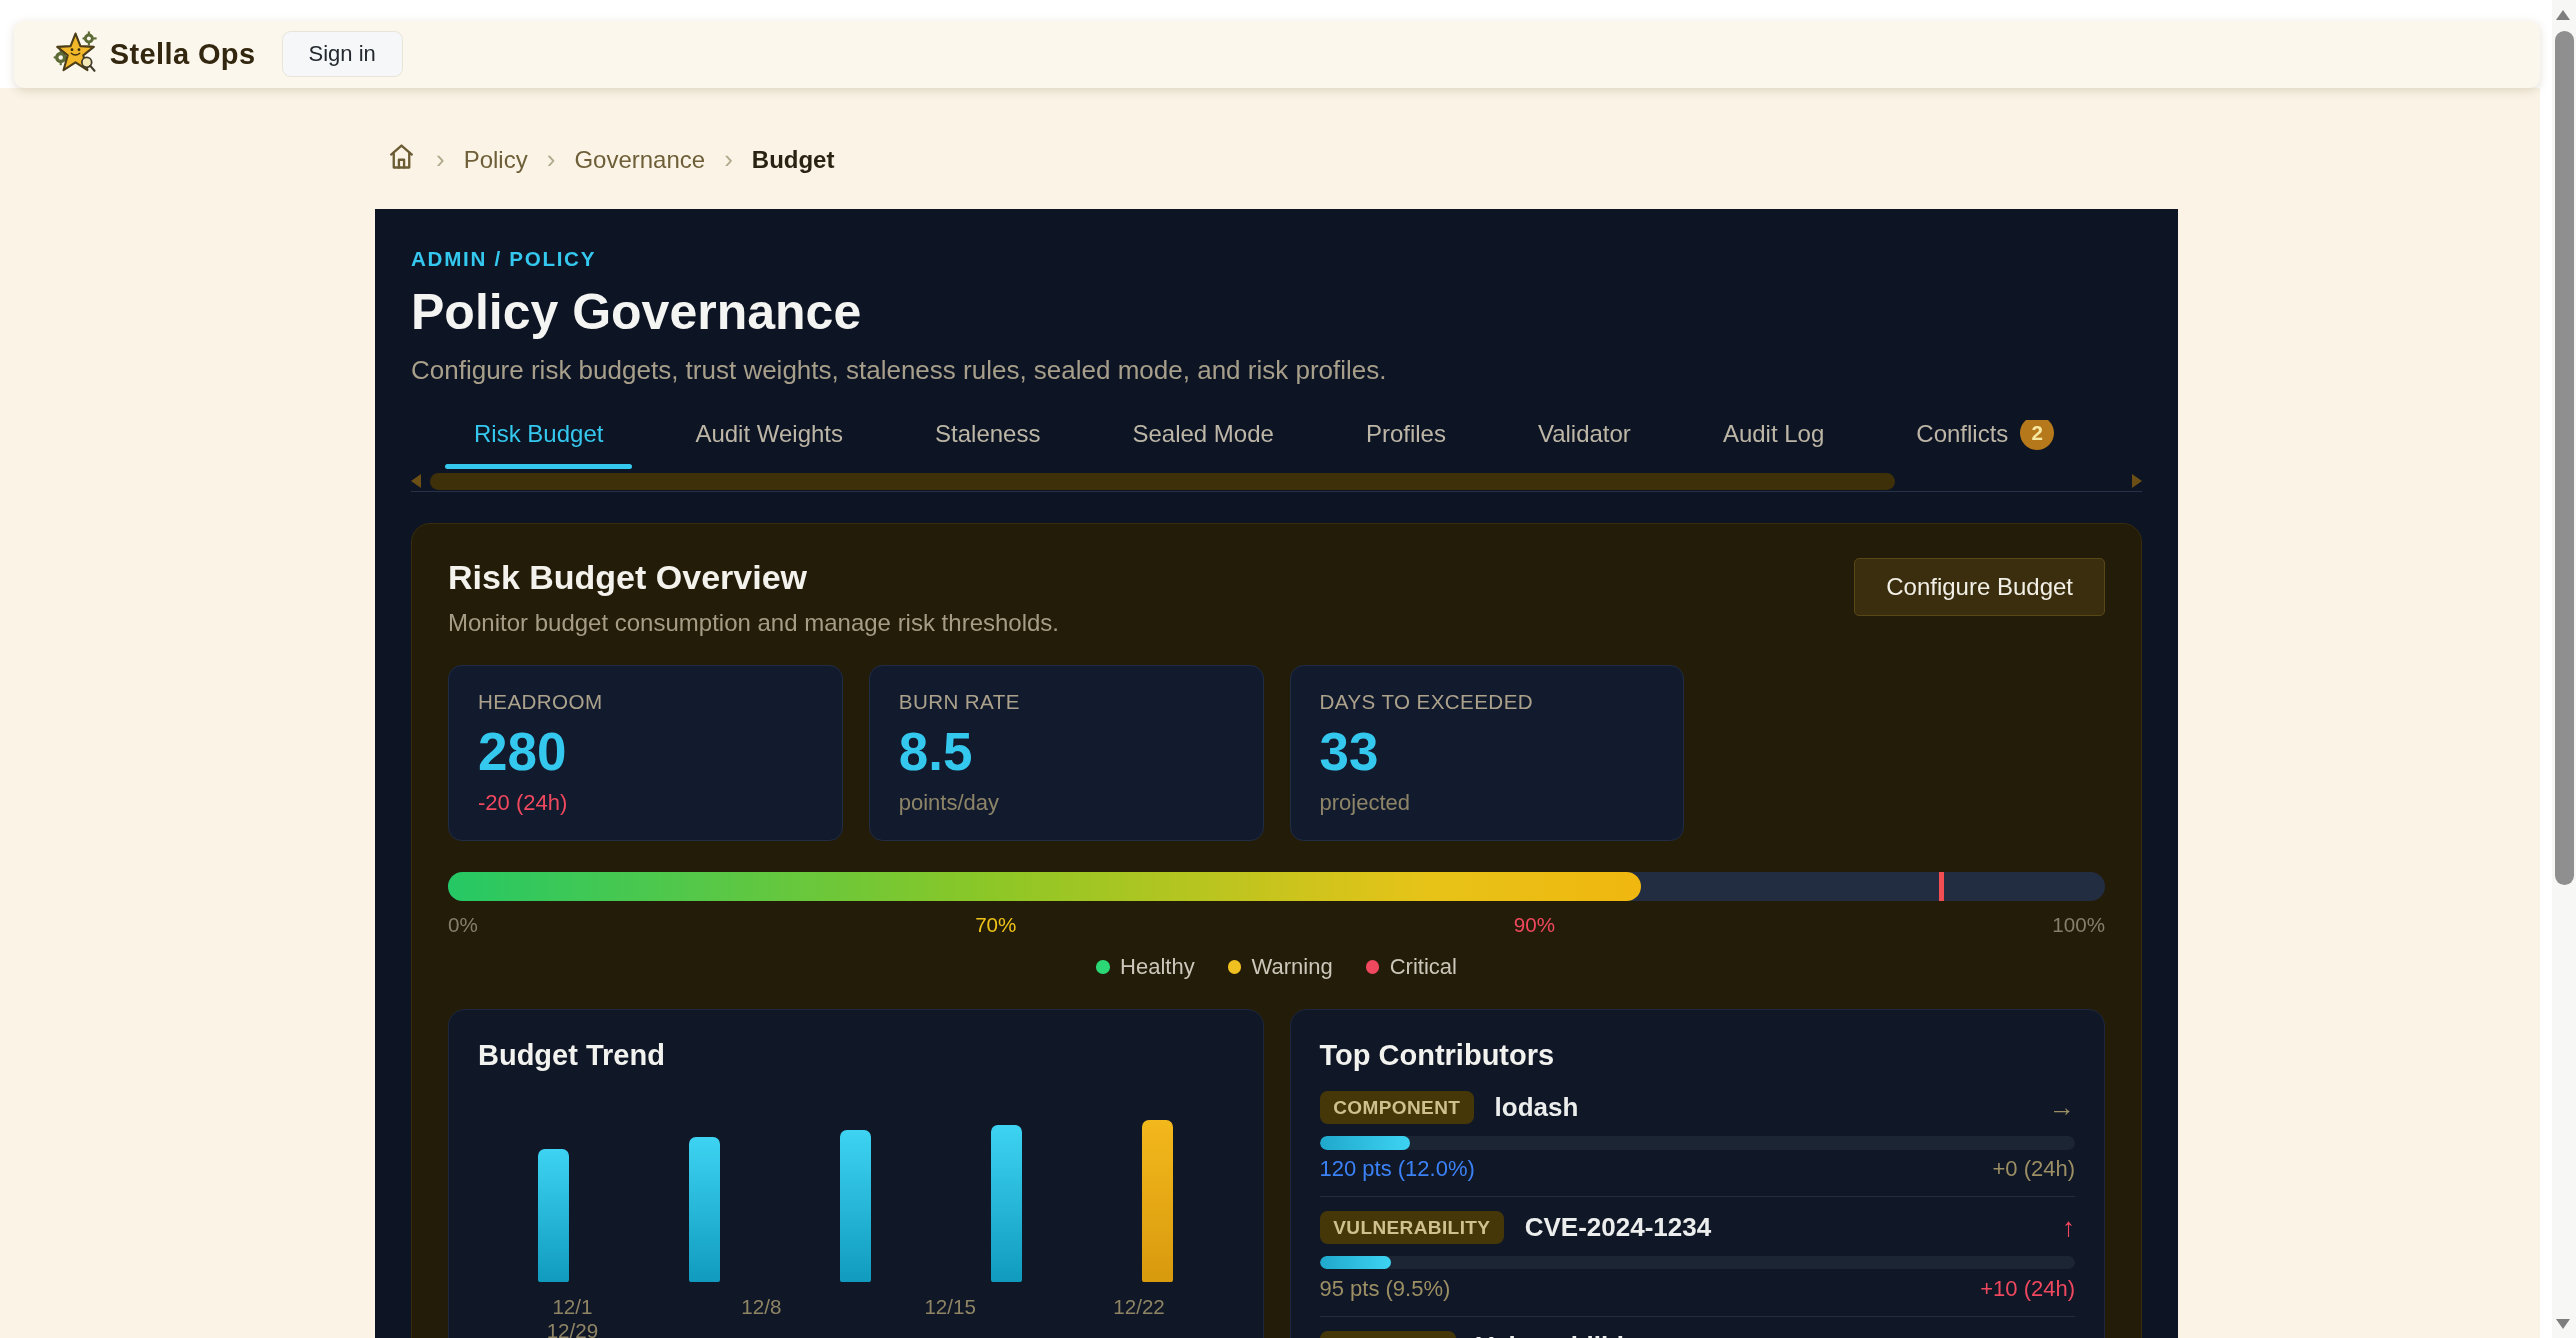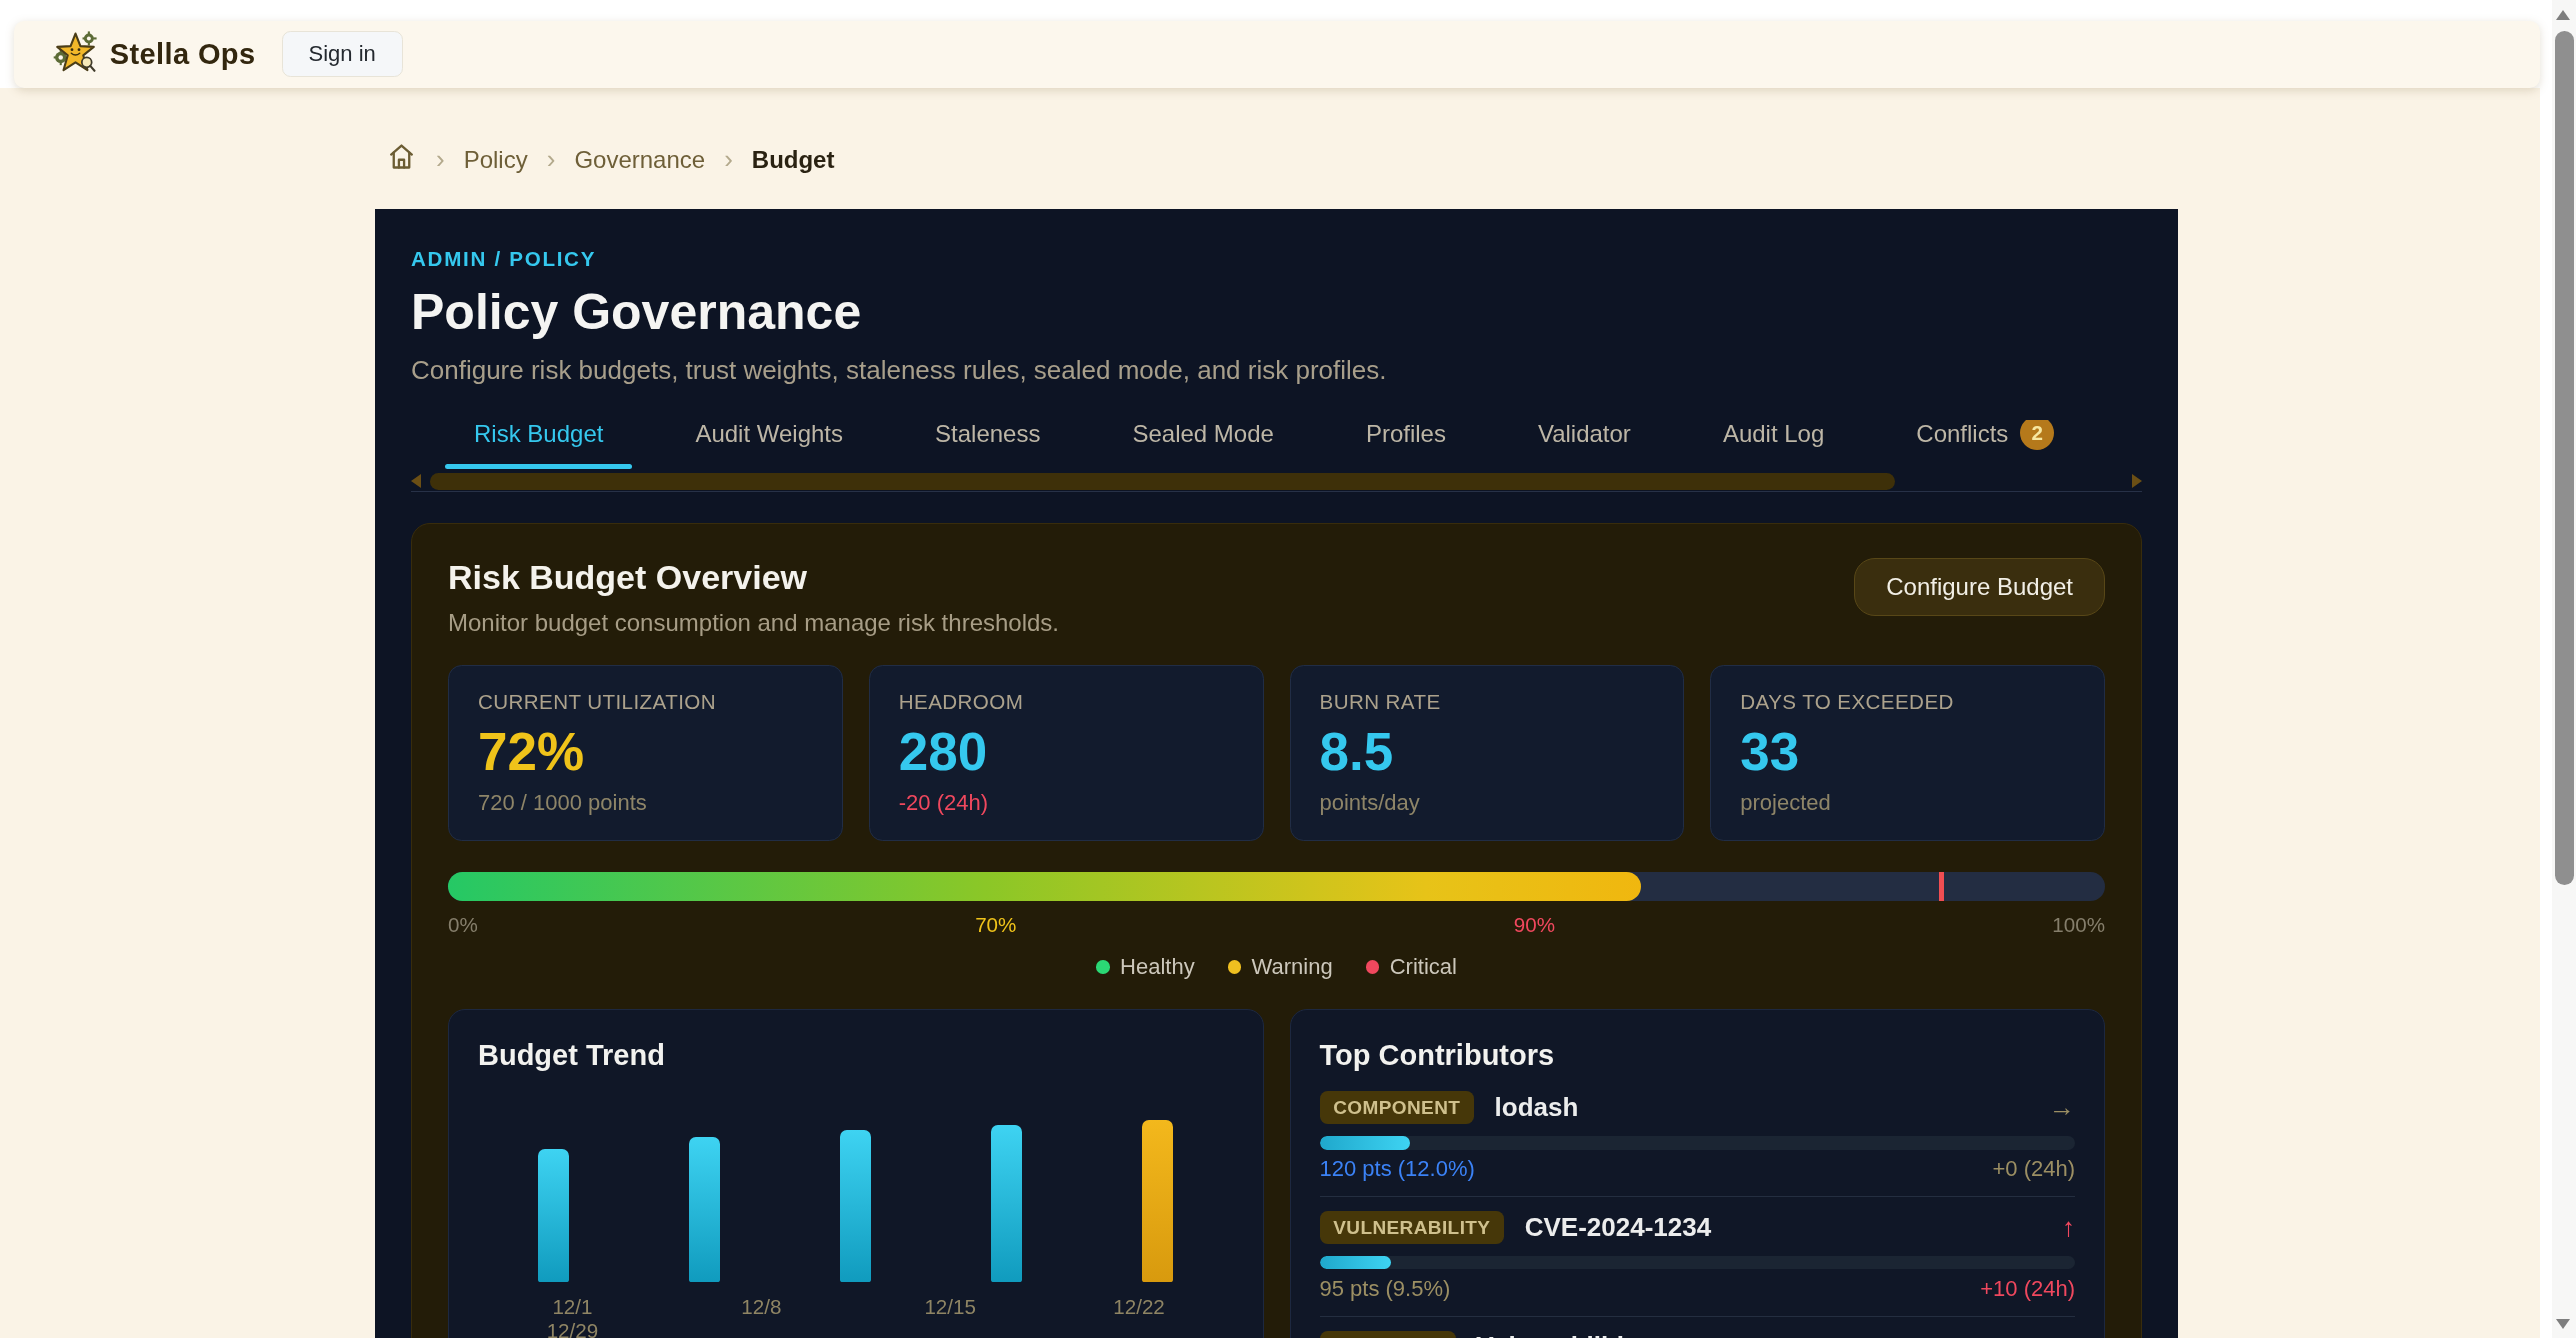--- a/index.html
+++ b/index.html
@@ -55,21 +55,21 @@
   .hs-track { flex:1; position:relative; height:17px; margin:0 3.4px; }
   .hs-thumb { position:absolute; left:5.2px; top:0; height:17px; width:86%; background:#3e3009; border-radius:8.6px; cursor:pointer; }
   .tabs-divider { border-bottom:0.9px solid #273147; margin-top:1.7px; }
 
   
   .overview-card { margin-top:31px; background:#231c08; border:0.9px solid #382c0c; border-radius:19px; padding:34px 36px 52px; }
   .ov-head { display:flex; align-items:flex-start; justify-content:space-between; }
   .ov-title { font-size:34px; font-weight:700; color:#f4f2ec; }
   .ov-sub { margin-top:12px; font-size:24px; color:#a79d86; }
   .configure-btn { background:#3a2e0e; border:0.9px solid #584717; color:#f2efe6; font-size:24px;
-                   padding:13.7px 31px; border-radius:21px; cursor:pointer; font-family:inherit; }
+                   padding:13.7px 31px; border-radius:5px; cursor:pointer; font-family:inherit; }
 
   
   .stats { display:grid; grid-template-columns:repeat(4,1fr); gap:26px; margin-top:27.5px; }
   .stat-card { background:#121b2d; border:0.9px solid #212d45; border-radius:13.7px; padding:24px 29px; }
   .stat-label { font-size:20.6px; color:#aca28c; letter-spacing:0.4px; }
   .stat-value { margin-top:10.3px; font-size:53px; font-weight:700; line-height:1.05; }
   .stat-sub { margin-top:10.3px; font-size:22px; }
 
   
   .util-bar { margin-top:31px; position:relative; height:29px; background:#232d42; border-radius:14.6px; }
@@ -216,25 +216,20 @@
       <div class="ov-head">
         <div>
           <div class="ov-title">Risk Budget Overview</div>
           <div class="ov-sub">Monitor budget consumption and manage risk thresholds.</div>
         </div>
         <button class="configure-btn">Configure Budget</button>
       </div>
 
       <div class="stats">
         <div class="stat-card">
-          <div class="stat-label">CURRENT UTILIZATION</div>
-          <div class="stat-value" style="color: rgb(239, 195, 26);">72%</div>
-          <div class="stat-sub" style="color: rgb(142, 133, 104);">720 / 1000 points</div>
-        </div>
-        <div class="stat-card">
           <div class="stat-label">HEADROOM</div>
           <div class="stat-value" style="color: rgb(53, 200, 238);">280</div>
           <div class="stat-sub" style="color: rgb(240, 72, 94);">-20 (24h)</div>
         </div>
         <div class="stat-card">
           <div class="stat-label">BURN RATE</div>
           <div class="stat-value" style="color: rgb(53, 200, 238);">8.5</div>
           <div class="stat-sub" style="color: rgb(142, 133, 104);">points/day</div>
         </div>
         <div class="stat-card">

